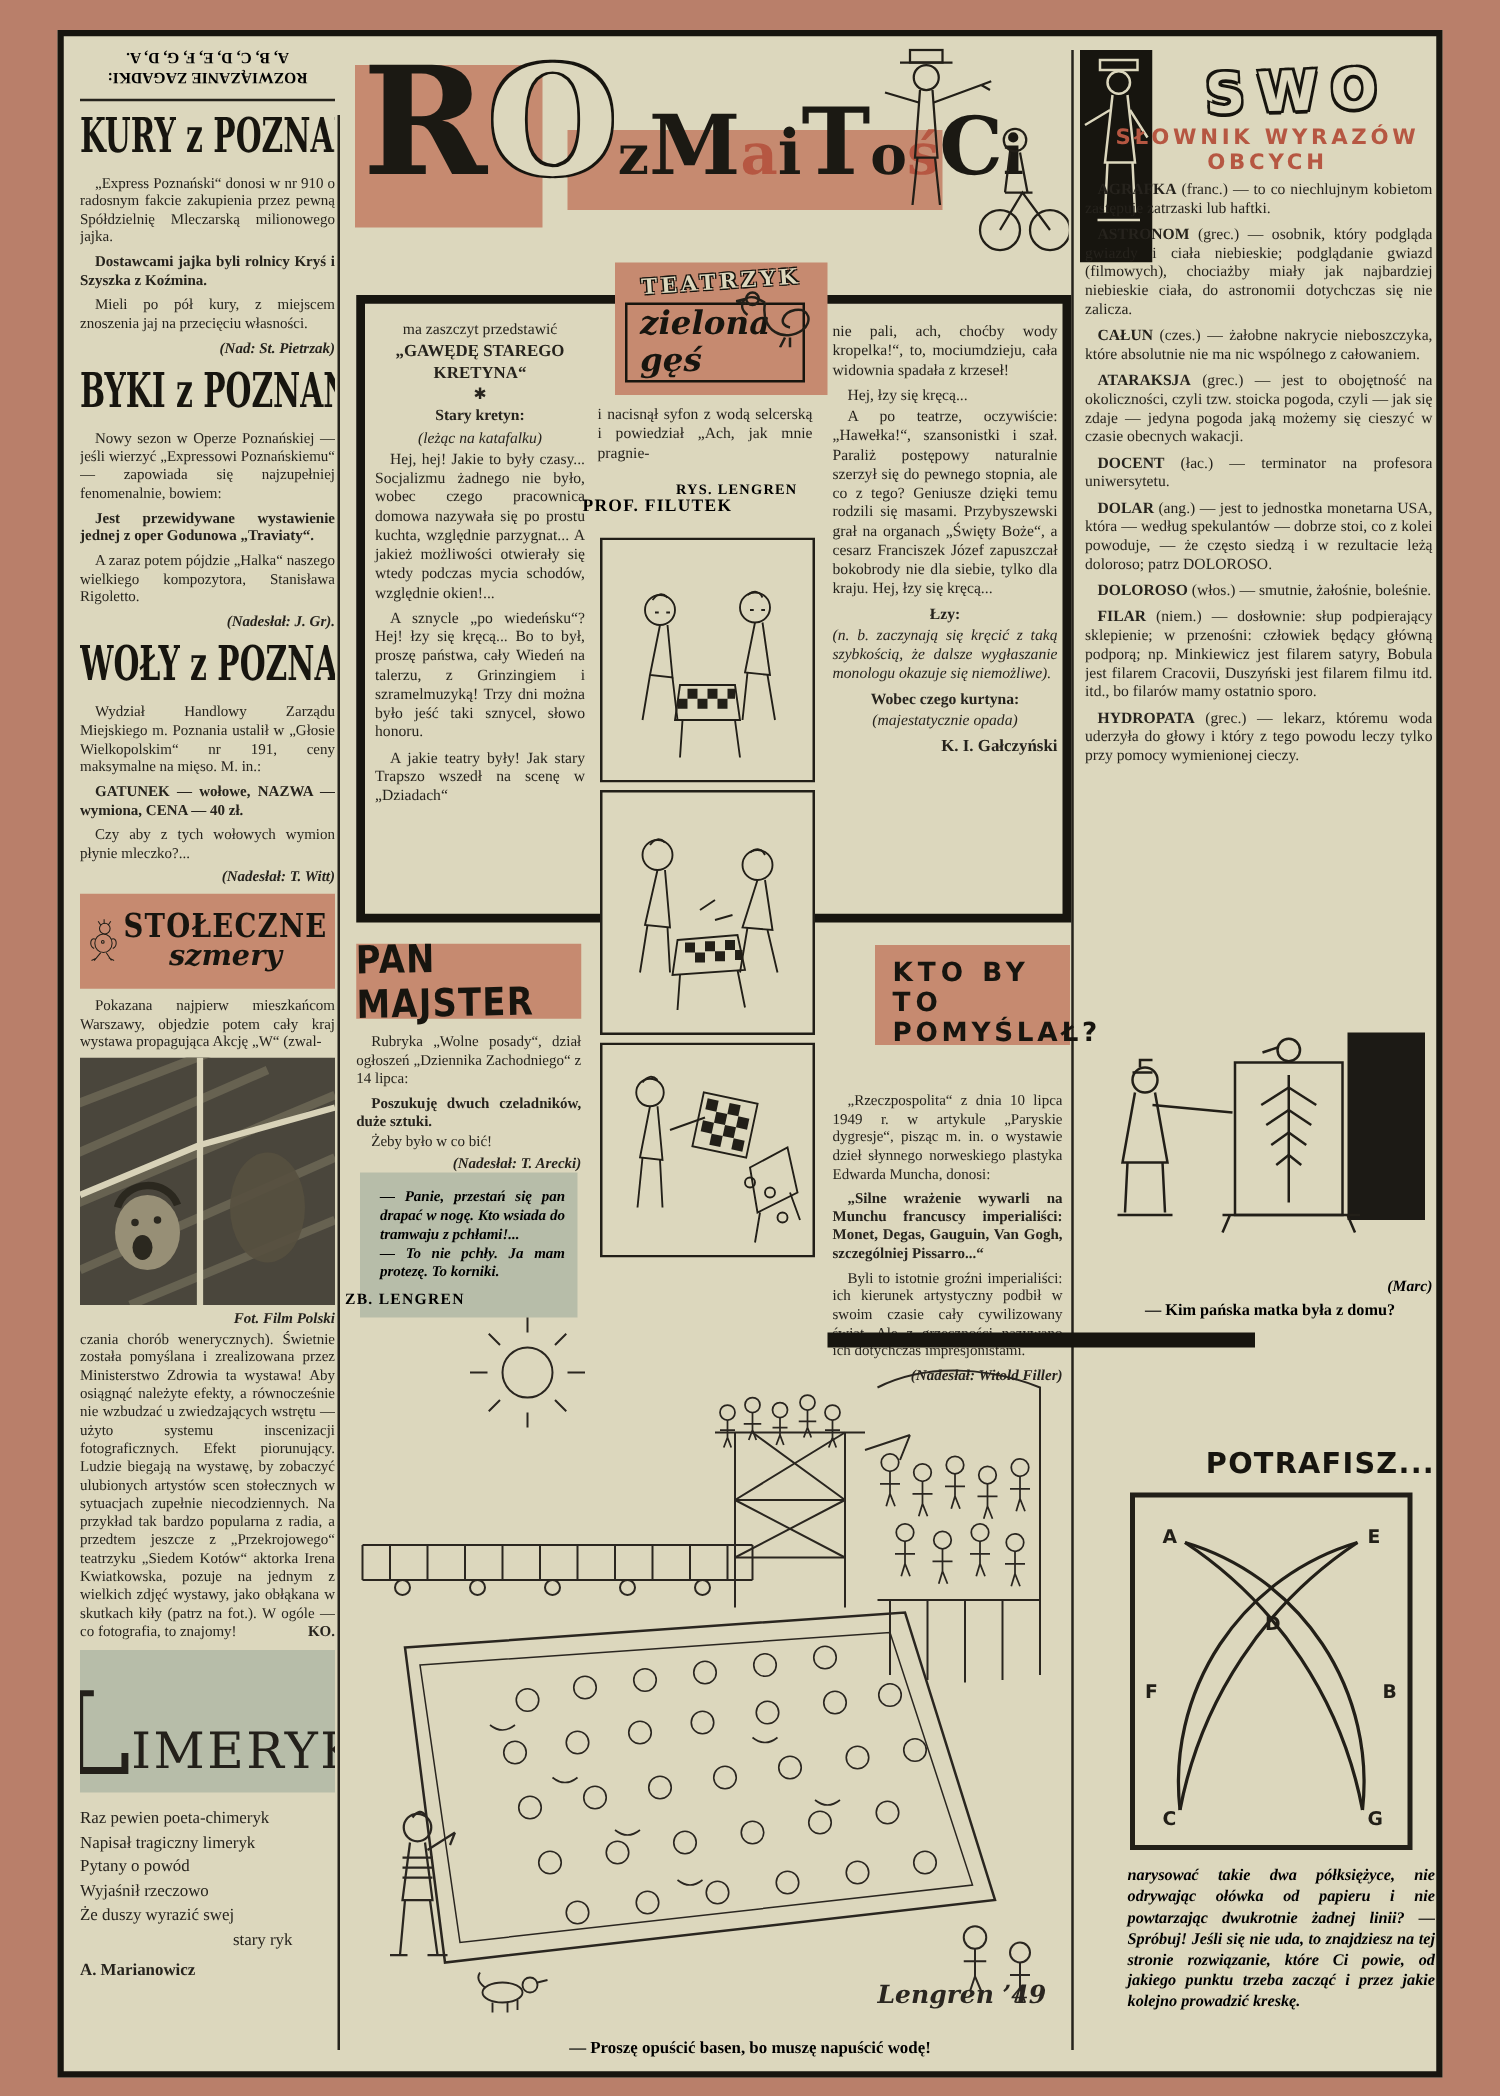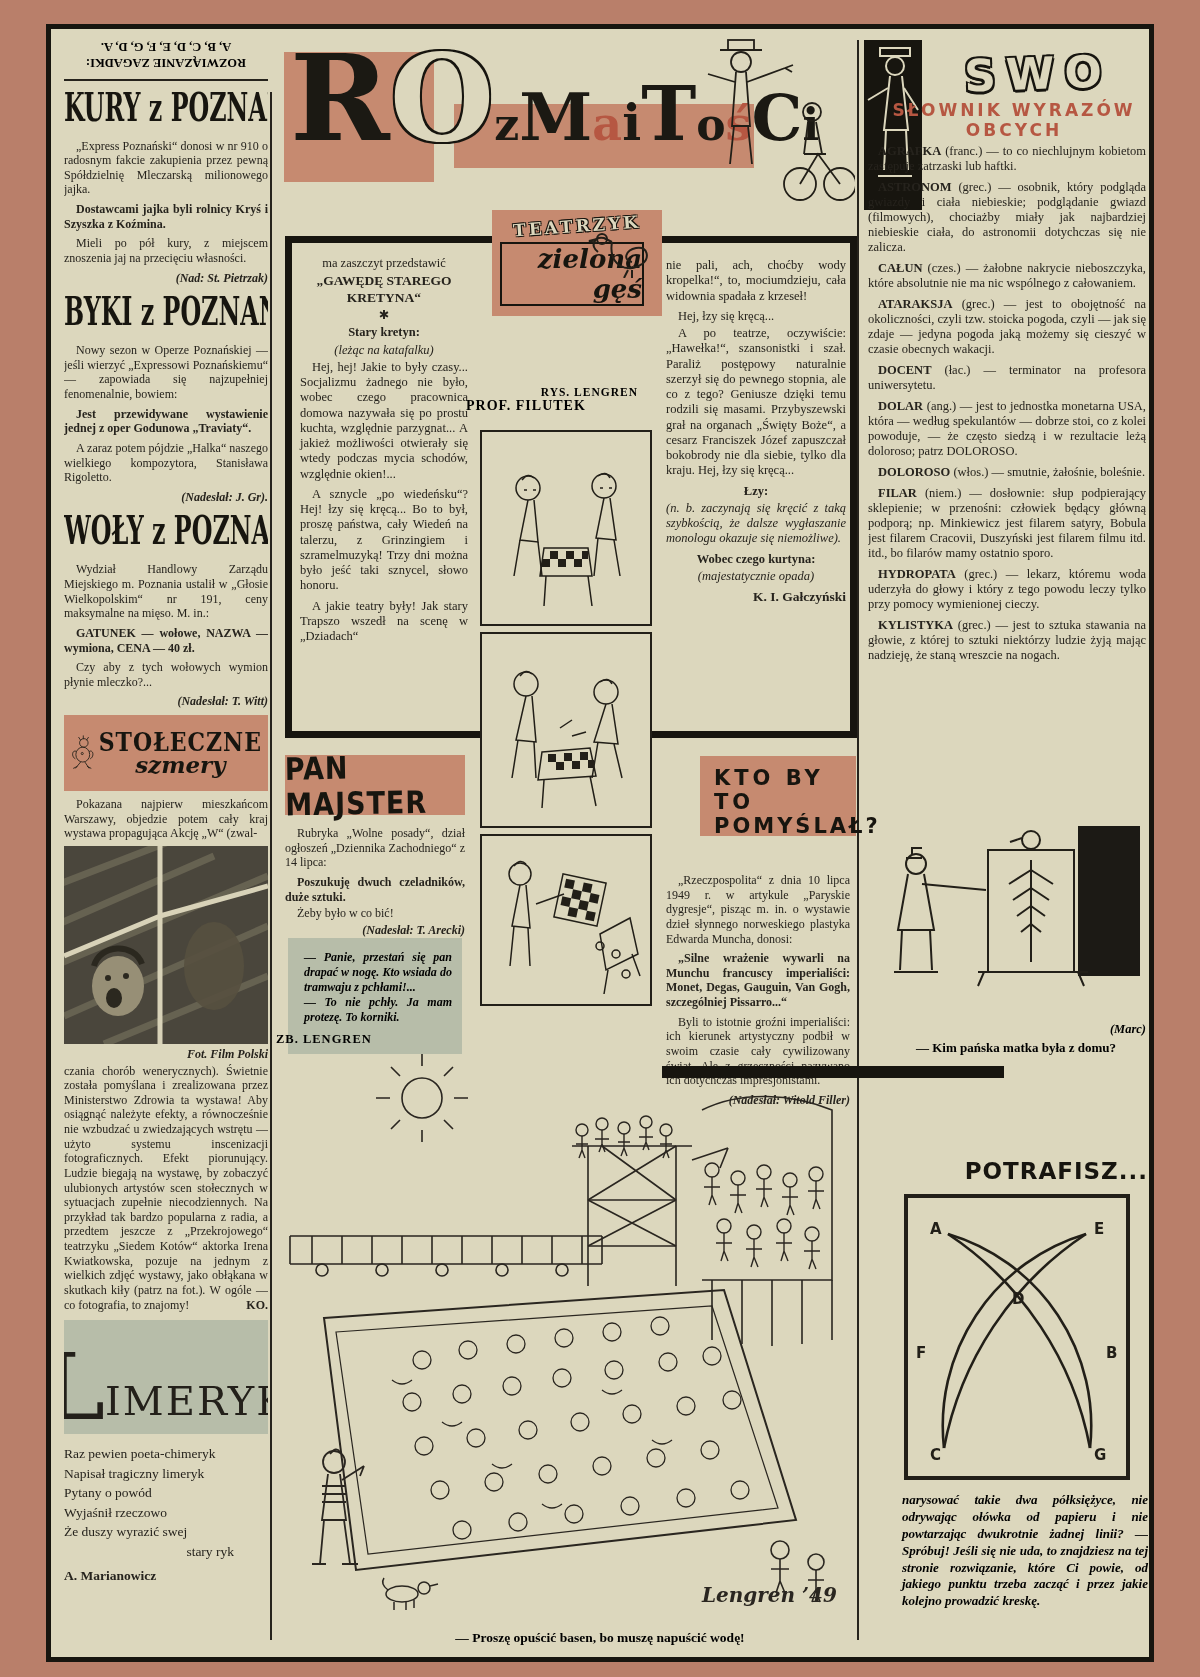--- a/index.html
+++ b/index.html
@@ -173,23 +173,26 @@
     <div style="font-family:'DejaVu Serif',serif;font-weight:bold;font-size:17px;letter-spacing:3px;text-align:center;color:#dcd7bd;text-shadow:1px 1px 0 #17150f,-1px -1px 0 #17150f,1px -1px 0 #17150f,-1px 1px 0 #17150f;transform:rotate(-4deg);margin-top:6px;">TEATRZYK</div>
     <svg class="abs" style="left:96px;top:16px;" width="66" height="52" viewBox="0 0 66 52">
       <g stroke="#221f18" stroke-width="2" fill="none">
         <path d="M10 26 C2 20 6 10 16 12 L24 16"></path>
         <circle cx="14" cy="13" r="5"></circle>
         <path d="M9 13 l-8 2 8 2"></path>
         <path d="M24 16 C20 40 40 48 54 38 C62 32 60 20 48 22 C38 24 34 34 44 36"></path>
         <path d="M40 44 l-4 8 m8 -8 l0 8"></path>
       </g>
     </svg>
-    <div class="script" style="font-size:26px;text-align:right;padding-left:10px;margin-top:6px;color:#17150f;border:2px solid #17150f;width:130px;margin-left:8px;background:#c68a70;">zielona gęś</div>
-  </div>
-
+    <div class="script" style="font-size:26px;text-align:left;padding-left:10px;margin-top:6px;color:#17150f;border:2px solid #17150f;width:130px;margin-left:8px;background:#c68a70;">zielona gęś</div>
+  </div>
+
+  <div class="abs t" style="left:478px;top:324px;width:172px;font-size:12.5px;">
+    <p style="text-indent:0;">i nacisnął syfon z wodą selcerską i powiedział „Ach, jak mnie pragnie-</p>
+  </div>
 
   <div class="abs" style="left:466px;top:386px;width:172px;">
     <div class="right bold" style="font-size:11.5px;letter-spacing:1px;">RYS. LENGREN</div>
     <div class="bold" style="font-size:14px;letter-spacing:1px;">PROF. FILUTEK</div>
   </div>
 
   <svg class="abs" style="left:480px;top:430px;background:#dcd7bd;" width="172" height="196" viewBox="0 0 172 196">
     <rect x="1" y="1" width="170" height="194" fill="none" stroke="#221f18" stroke-width="2"></rect>
     <g stroke="#221f18" stroke-width="1.5" fill="none">
       <circle cx="48" cy="58" r="12"></circle>
@@ -323,21 +326,20 @@
   <div class="abs dict" style="left:868px;top:144px;width:278px;height:672px;overflow:hidden;">
     <p><span class="term">AGRAFKA</span><span> (franc.) — to co niechlujnym kobietom zastępuje zatrzaski lub haftki.</span></p>
     <p><span class="term">ASTRONOM</span><span> (grec.) — osobnik, który podgląda gwiazdy i ciała niebieskie; podglądanie gwiazd (filmowych), chociażby miały jak najbardziej niebieskie ciała, do astronomii dotychczas się nie zalicza.</span></p>
     <p><span class="term">CAŁUN</span><span> (czes.) — żałobne nakrycie nieboszczyka, które absolutnie nie ma nic wspólnego z całowaniem.</span></p>
     <p><span class="term">ATARAKSJA</span><span> (grec.) — jest to obojętność na okoliczności, czyli tzw. stoicka pogoda, czyli — jak się zdaje — jedyna pogoda jaką możemy się cieszyć w czasie obecnych wakacji.</span></p>
     <p><span class="term">DOCENT</span><span> (łac.) — terminator na profesora uniwersytetu.</span></p>
     <p><span class="term">DOLAR</span><span> (ang.) — jest to jednostka monetarna USA, która — według spekulantów — dobrze stoi, co z kolei powoduje, — że często siedzą i w rezultacie leżą doloroso; patrz DOLOROSO.</span></p>
     <p><span class="term">DOLOROSO</span><span> (włos.) — smutnie, żałośnie, boleśnie.</span></p>
     <p><span class="term">FILAR</span><span> (niem.) — dosłownie: słup podpierający sklepienie; w przenośni: człowiek będący główną podporą; np. Minkiewicz jest filarem satyry, Bobula jest filarem Cracovii, Duszyński jest filarem filmu itd. itd., bo filarów mamy ostatnio sporo.</span></p>
     <p><span class="term">HYDROPATA</span><span> (grec.) — lekarz, któremu woda uderzyła do głowy i który z tego powodu leczy tylko przy pomocy wymienionej cieczy.</span></p>
-    <p><span class="term">KYLISTYKA</span><span> (grec.) — jest to sztuka stawania na głowie, z której to sztuki niektórzy ludzie żyją mając nadzieję, że staną wreszcie na nogach.</span></p>
   </div>
 
   <svg class="abs" style="left:868px;top:820px;" width="280" height="200" viewBox="0 0 280 200">
     <rect x="210" y="6" width="62" height="150" fill="#1c1a15"></rect>
     <g stroke="#221f18" stroke-width="2" fill="none">
       <rect x="120" y="30" width="86" height="122"></rect>
       <path d="M163 40 V142"></path>
       <path d="M163 50 l-22 14 M163 50 l22 14 M163 68 l-18 12 M163 68 l18 12 M163 86 l-14 10 M163 86 l14 10 M163 104 l-10 8 M163 104 l10 8"></path>
       <circle cx="163" cy="20" r="9"></circle>
       <path d="M154 18 l-12 4"></path>

